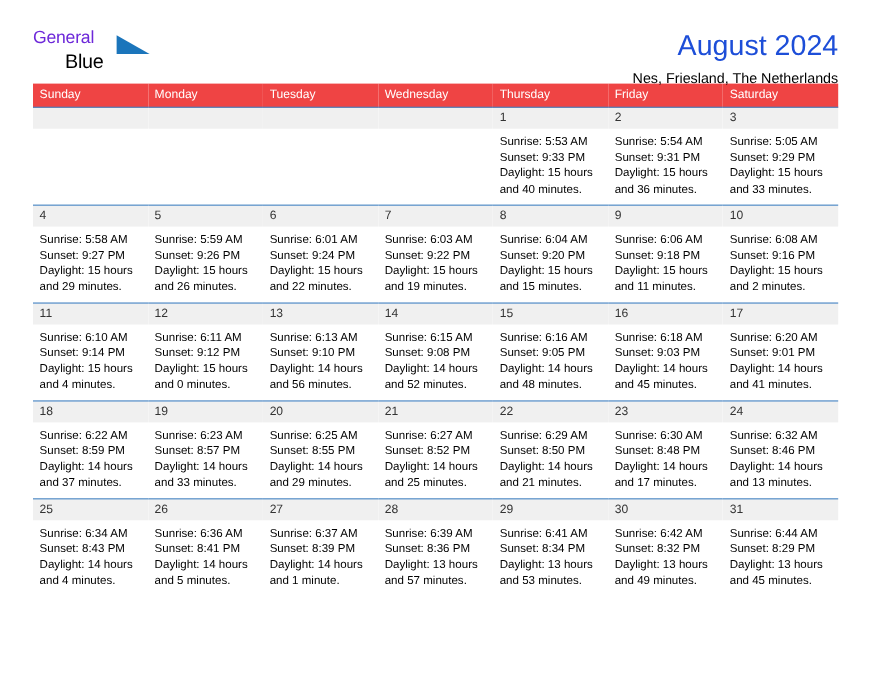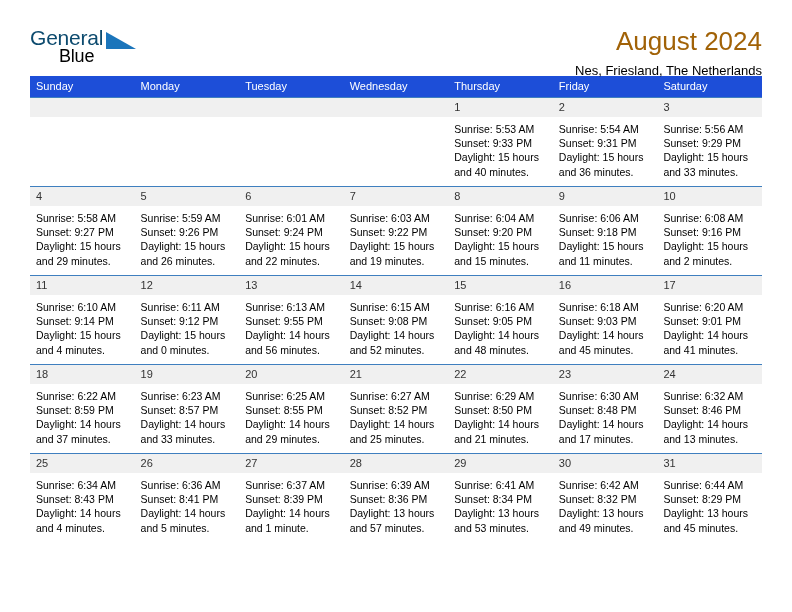--- a/index.html
+++ b/index.html
@@ -35,23 +35,23 @@
   .brand {
     position: relative;
     width: 115px;
     height: 50px;
     flex: 0 0 auto;
   }
   .brand-general {
     position: absolute;
     left: 0;
     top: 0;
-    font-size: 21px;
+    font-size: 16px;
     letter-spacing: -0.2px;
-    color: #0c4a6e;
+    color: #6d28d9;
     font-family: "Liberation Sans", sans-serif;
   }
   .brand-blue {
     position: absolute;
     left: 29px;
     top: 20px;
     font-size: 18px;
     letter-spacing: -0.2px;
     color: #000000;
     font-family: "Liberation Sans", sans-serif;
@@ -64,42 +64,42 @@
     height: 0;
     border-left: 30px solid #1b75bb;
     border-top: 17px solid transparent;
   }
   .title-block {
     text-align: right;
     flex: 0 0 auto;
   }
   .cal-title {
     font-size: 26px;
-    color: #a16207;
+    color: #1d4ed8;
     line-height: 30px;
     white-space: nowrap;
   }
   .cal-subtitle {
     font-size: 13px;
     color: #000000;
     line-height: 18px;
     margin-top: 6px;
     white-space: nowrap;
     text-align: right;
   }
 
   
   .calendar {
     width: 732px;
     border-collapse: collapse;
     table-layout: fixed;
     margin-top: 4px;
   }
   .calendar th {
-    background: #1d4ed8;
+    background: #ef4444;
     color: #ffffff;
     font-size: 11px;
     font-weight: normal;
     text-align: left;
     padding: 4px 0 5px 6px;
     height: 19px;
     box-sizing: border-box;
   }
   .calendar td {
     vertical-align: top;
@@ -191,21 +191,21 @@
             <div class="cell-lines">
               <div>Sunrise: 5:54 AM</div>
               <div>Sunset: 9:31 PM</div>
               <div>Daylight: 15 hours</div>
               <div>and 36 minutes.</div>
             </div>
           </td>
           <td>
             <div class="daynum">3</div>
             <div class="cell-lines">
-              <div>Sunrise: 5:56 AM</div>
+              <div>Sunrise: 5:05 AM</div>
               <div>Sunset: 9:29 PM</div>
               <div>Daylight: 15 hours</div>
               <div>and 33 minutes.</div>
             </div>
           </td>
         </tr>
         <tr class="week-row">
           <td>
             <div class="daynum">4</div>
             <div class="cell-lines">
@@ -286,21 +286,21 @@
               <div>Sunrise: 6:11 AM</div>
               <div>Sunset: 9:12 PM</div>
               <div>Daylight: 15 hours</div>
               <div>and 0 minutes.</div>
             </div>
           </td>
           <td>
             <div class="daynum">13</div>
             <div class="cell-lines">
               <div>Sunrise: 6:13 AM</div>
-              <div>Sunset: 9:55 PM</div>
+              <div>Sunset: 9:10 PM</div>
               <div>Daylight: 14 hours</div>
               <div>and 56 minutes.</div>
             </div>
           </td>
           <td>
             <div class="daynum">14</div>
             <div class="cell-lines">
               <div>Sunrise: 6:15 AM</div>
               <div>Sunset: 9:08 PM</div>
               <div>Daylight: 14 hours</div>

